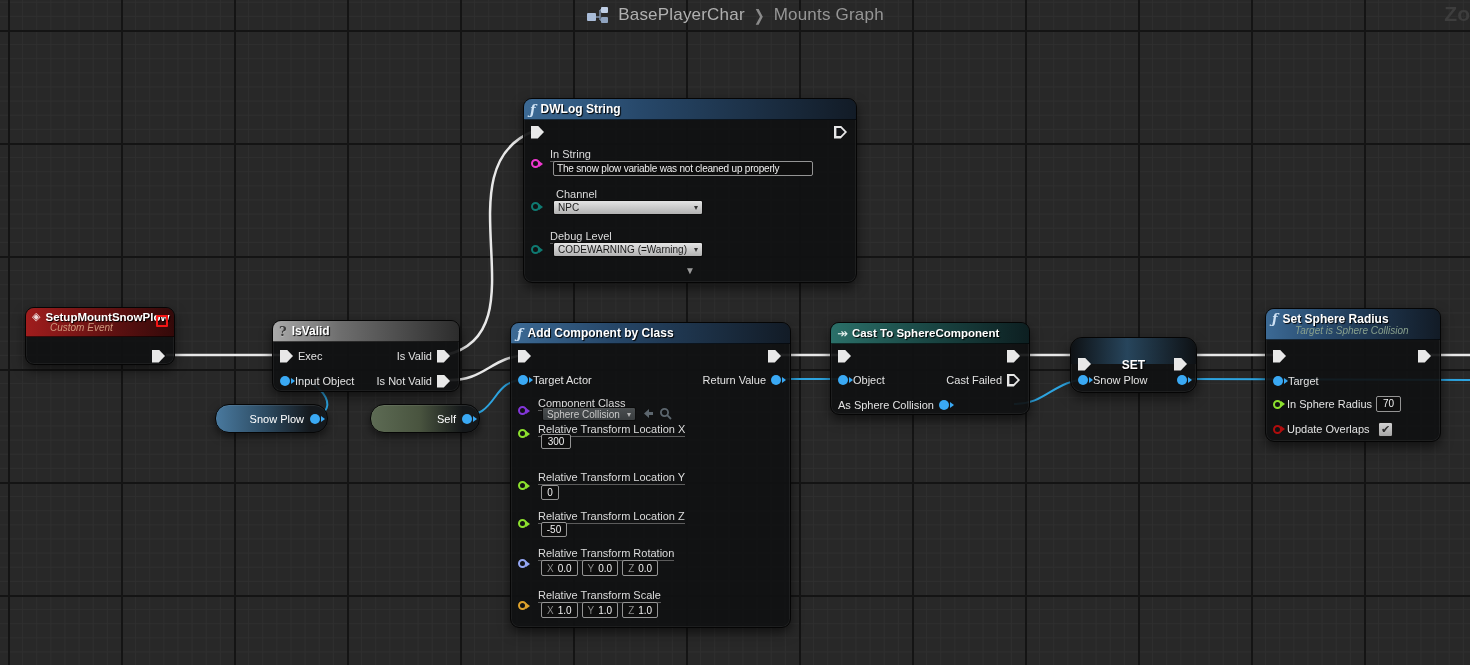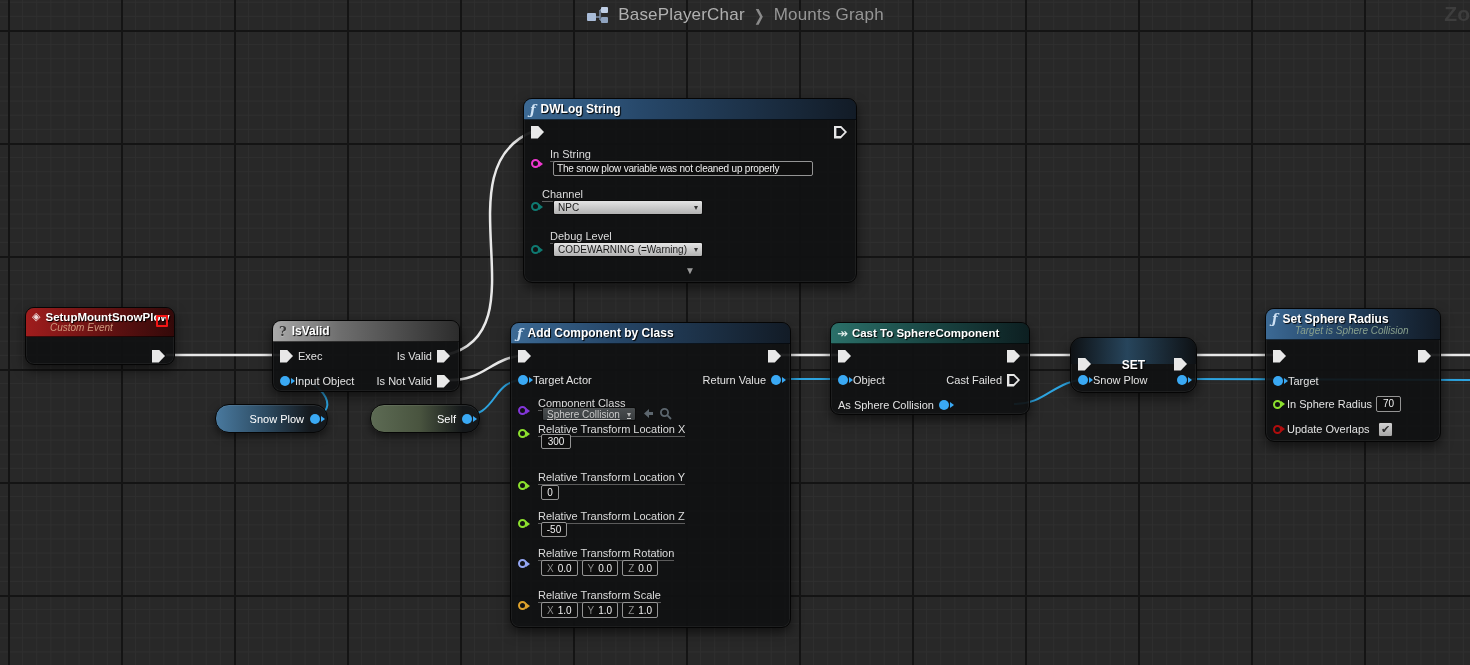--- a/index.html
+++ b/index.html
@@ -55,21 +55,21 @@
   
   .flab{position:absolute;font-size:11px;line-height:12px;color:#dcdcdc;white-space:nowrap;
     border-bottom:1px solid #5c5c5c;padding-bottom:1px;}
   .vbox{position:absolute;box-sizing:border-box;height:15px;background:#0e0e0e;
     border:1px solid #949494;border-radius:2px;color:#f0f0f0;font-size:10px;
     line-height:13px;padding:0 3px;text-align:center;white-space:nowrap;}
   .dd{position:absolute;box-sizing:border-box;height:15px;display:flex;align-items:center;
     justify-content:space-between;background:linear-gradient(#e4e4e4,#b2b2b2);
     border:1px solid #0c0c0c;border-radius:2px;color:#1b1b1b;font-size:10px;padding:0 4px;}
   .dd .arr{font-size:8px;color:#333;margin-left:6px;}
-  .dd.dark{background:linear-gradient(#4a4e50,#393d3f);color:#c9c9c9;text-decoration:underline;}
+  .dd.dark{background:linear-gradient(#4a4e50,#393d3f);color:#c9c9c9;}
   .dd.dark .arr{color:#b5b5b5;}
   .axrow{position:absolute;display:flex;gap:4px;}
   .axbox{box-sizing:border-box;height:16px;display:flex;align-items:center;gap:4px;
     background:#0e0e0e;border:1px solid #949494;border-radius:2px;font-size:10px;padding:0 5px;}
   .axl{color:#8b8b8b;}.axv{color:#f0f0f0;}
   .cb{position:absolute;width:15px;height:15px;box-sizing:border-box;
     background:linear-gradient(#d2d2d2,#a6a6a6);border:1px solid #161616;border-radius:2px;
     color:#2a2a2a;font-size:11px;line-height:13px;text-align:center;}
   .collapse{position:absolute;left:0;right:0;text-align:center;font-size:10px;color:#9a9a9a;}
   
@@ -172,21 +172,21 @@
       <span class="fico">ƒ</span>
       <span class="ntitle">DWLog String</span>
     </div>
     <div class="r" style="top:25px;">
       <span class="epin"></span>
       <span class="epin h"></span>
     </div>
     <span class="flab" style="left:26px;top:49px;">In String</span>
     <span class="dpin h apin" style="--c:#ef38cf;left:7px;top:60px;"></span>
     <span class="vbox" style="left:29px;top:62px;width:260px;text-align:left;letter-spacing:-0.2px;">The snow plow variable was not cleaned up properly</span>
-    <span class="flab" style="left:18px;top:89px;">Channel</span>
+    <span class="flab" style="left:32px;top:89px;">Channel</span>
     <span class="dpin h apin" style="--c:#0f7a72;left:7px;top:103px;"></span>
     <span class="dd" style="left:29px;top:101px;width:150px;">
       <span>NPC</span>
         <span class="arr">▾</span>
     </span>
     <span class="flab" style="left:26px;top:131px;">Debug Level</span>
     <span class="dpin h apin" style="--c:#0f7a72;left:7px;top:146px;"></span>
     <span class="dd" style="left:29px;top:143px;width:150px;">
       <span>CODEWARNING (=Warning)</span>
         <span class="arr">▾</span>

